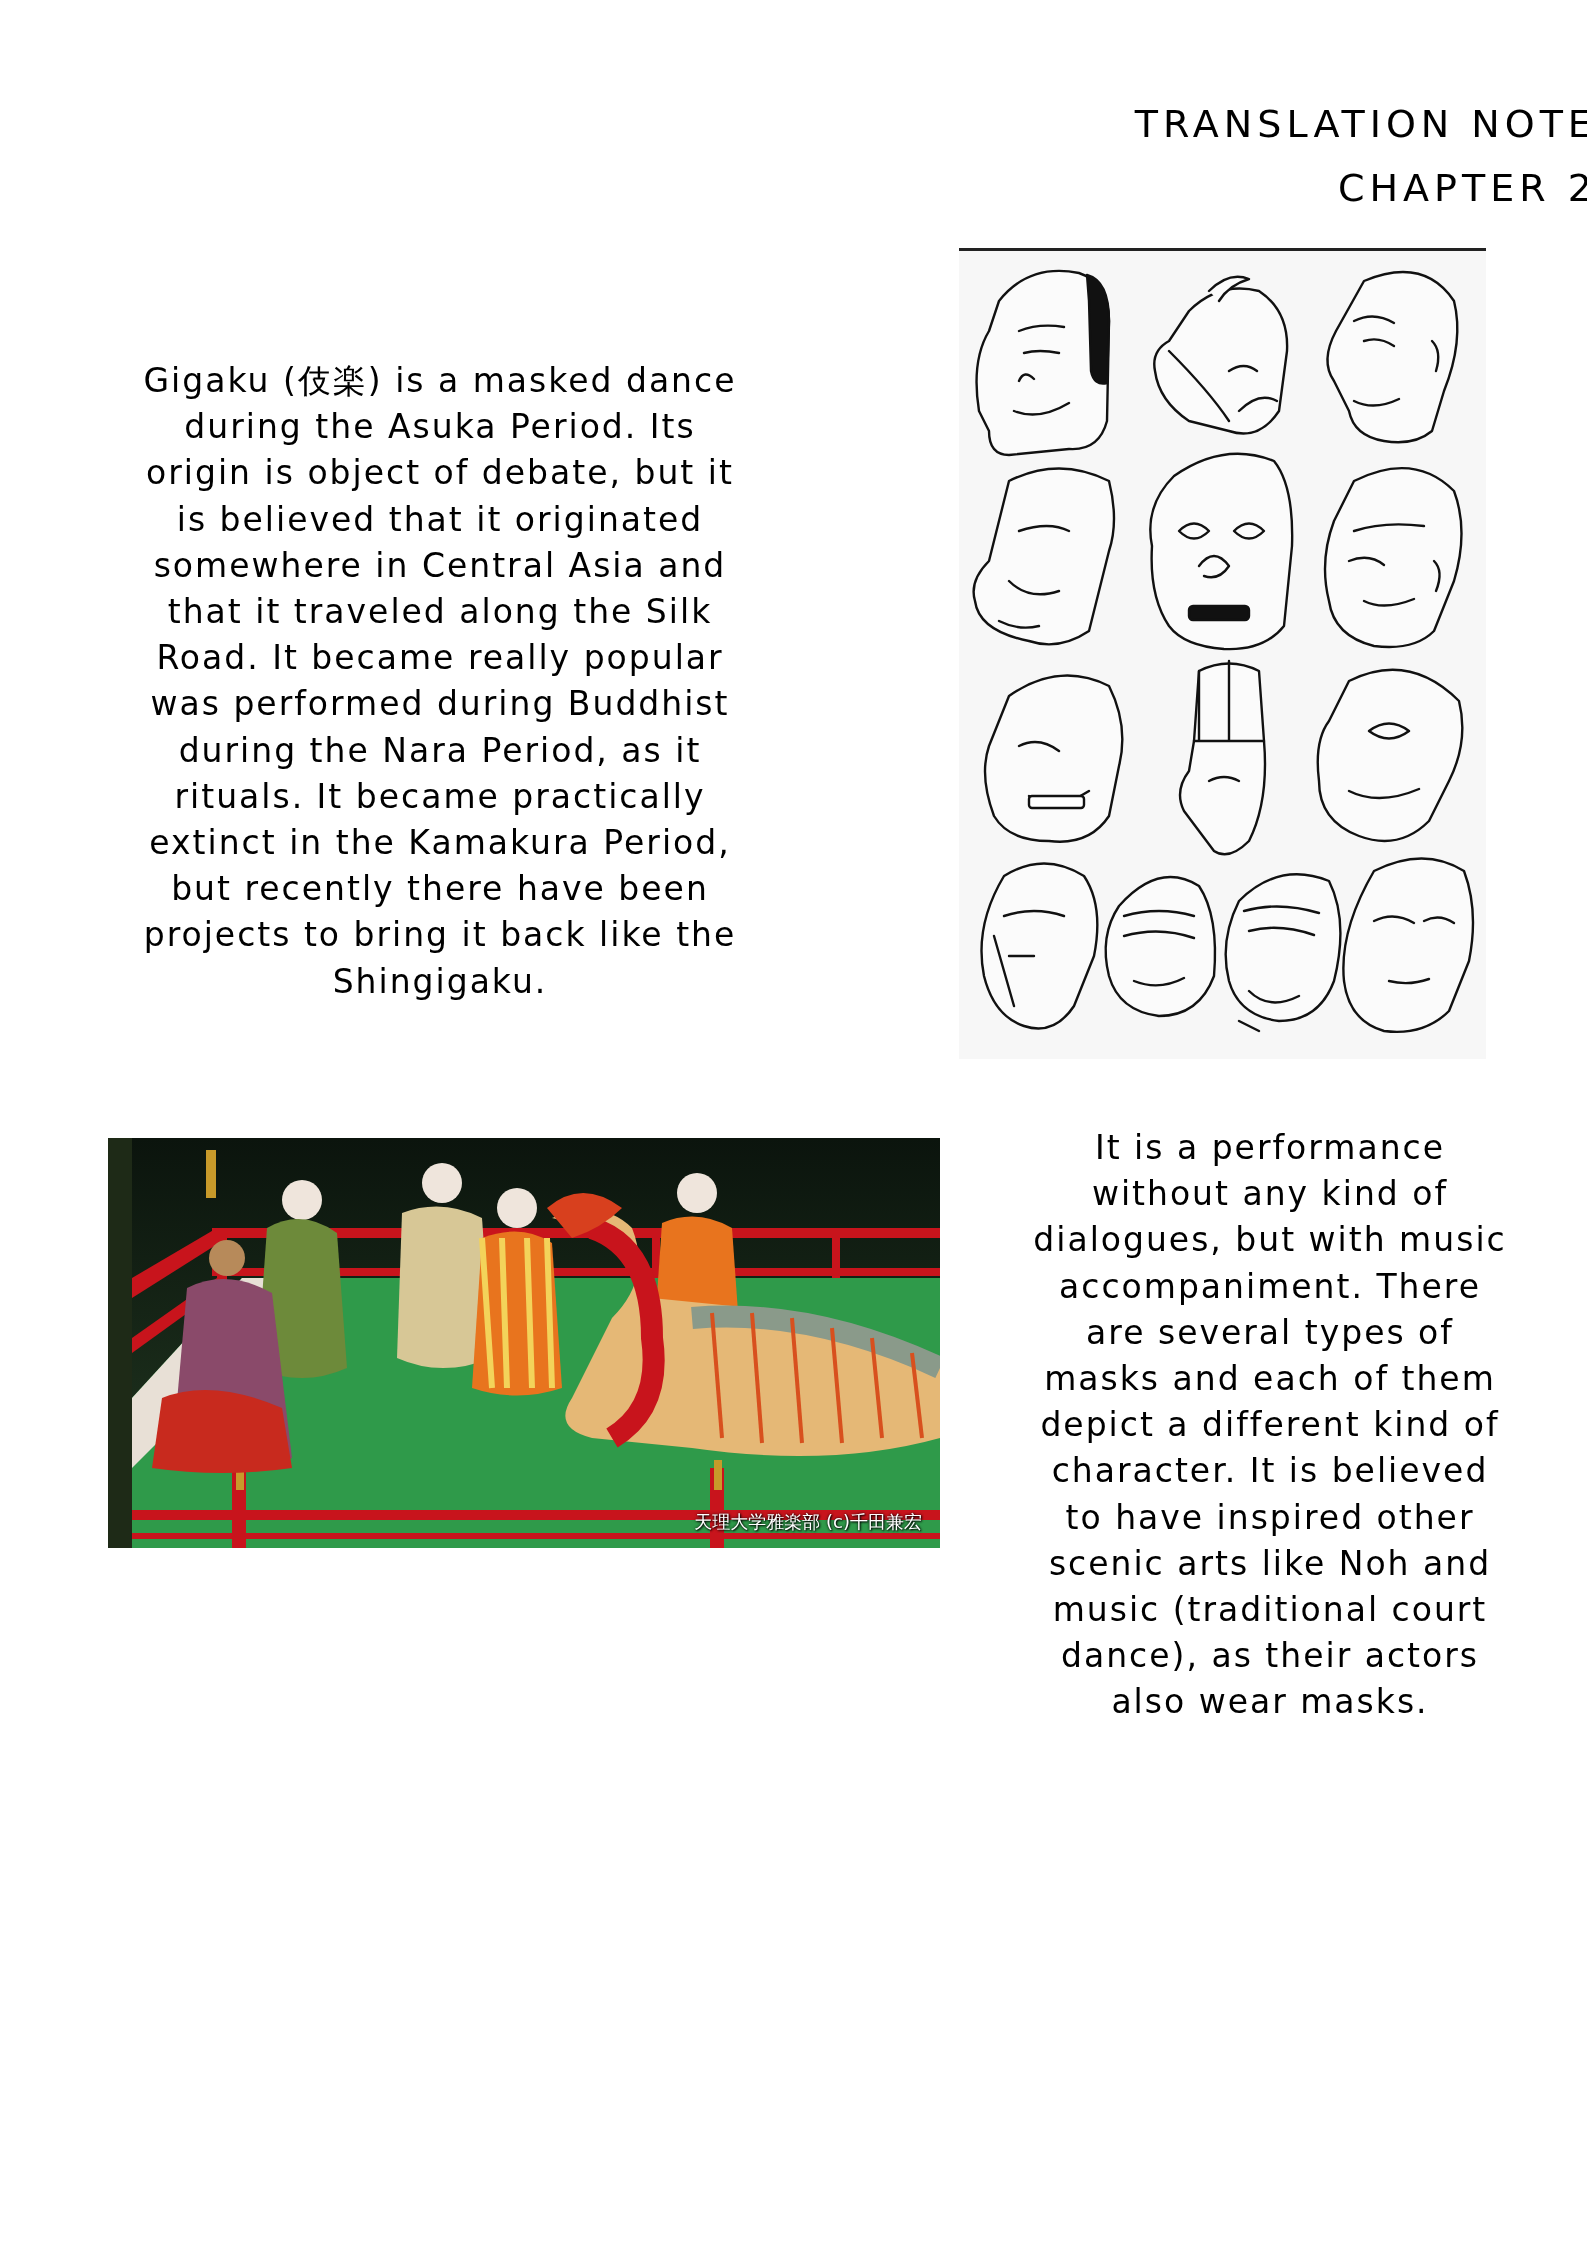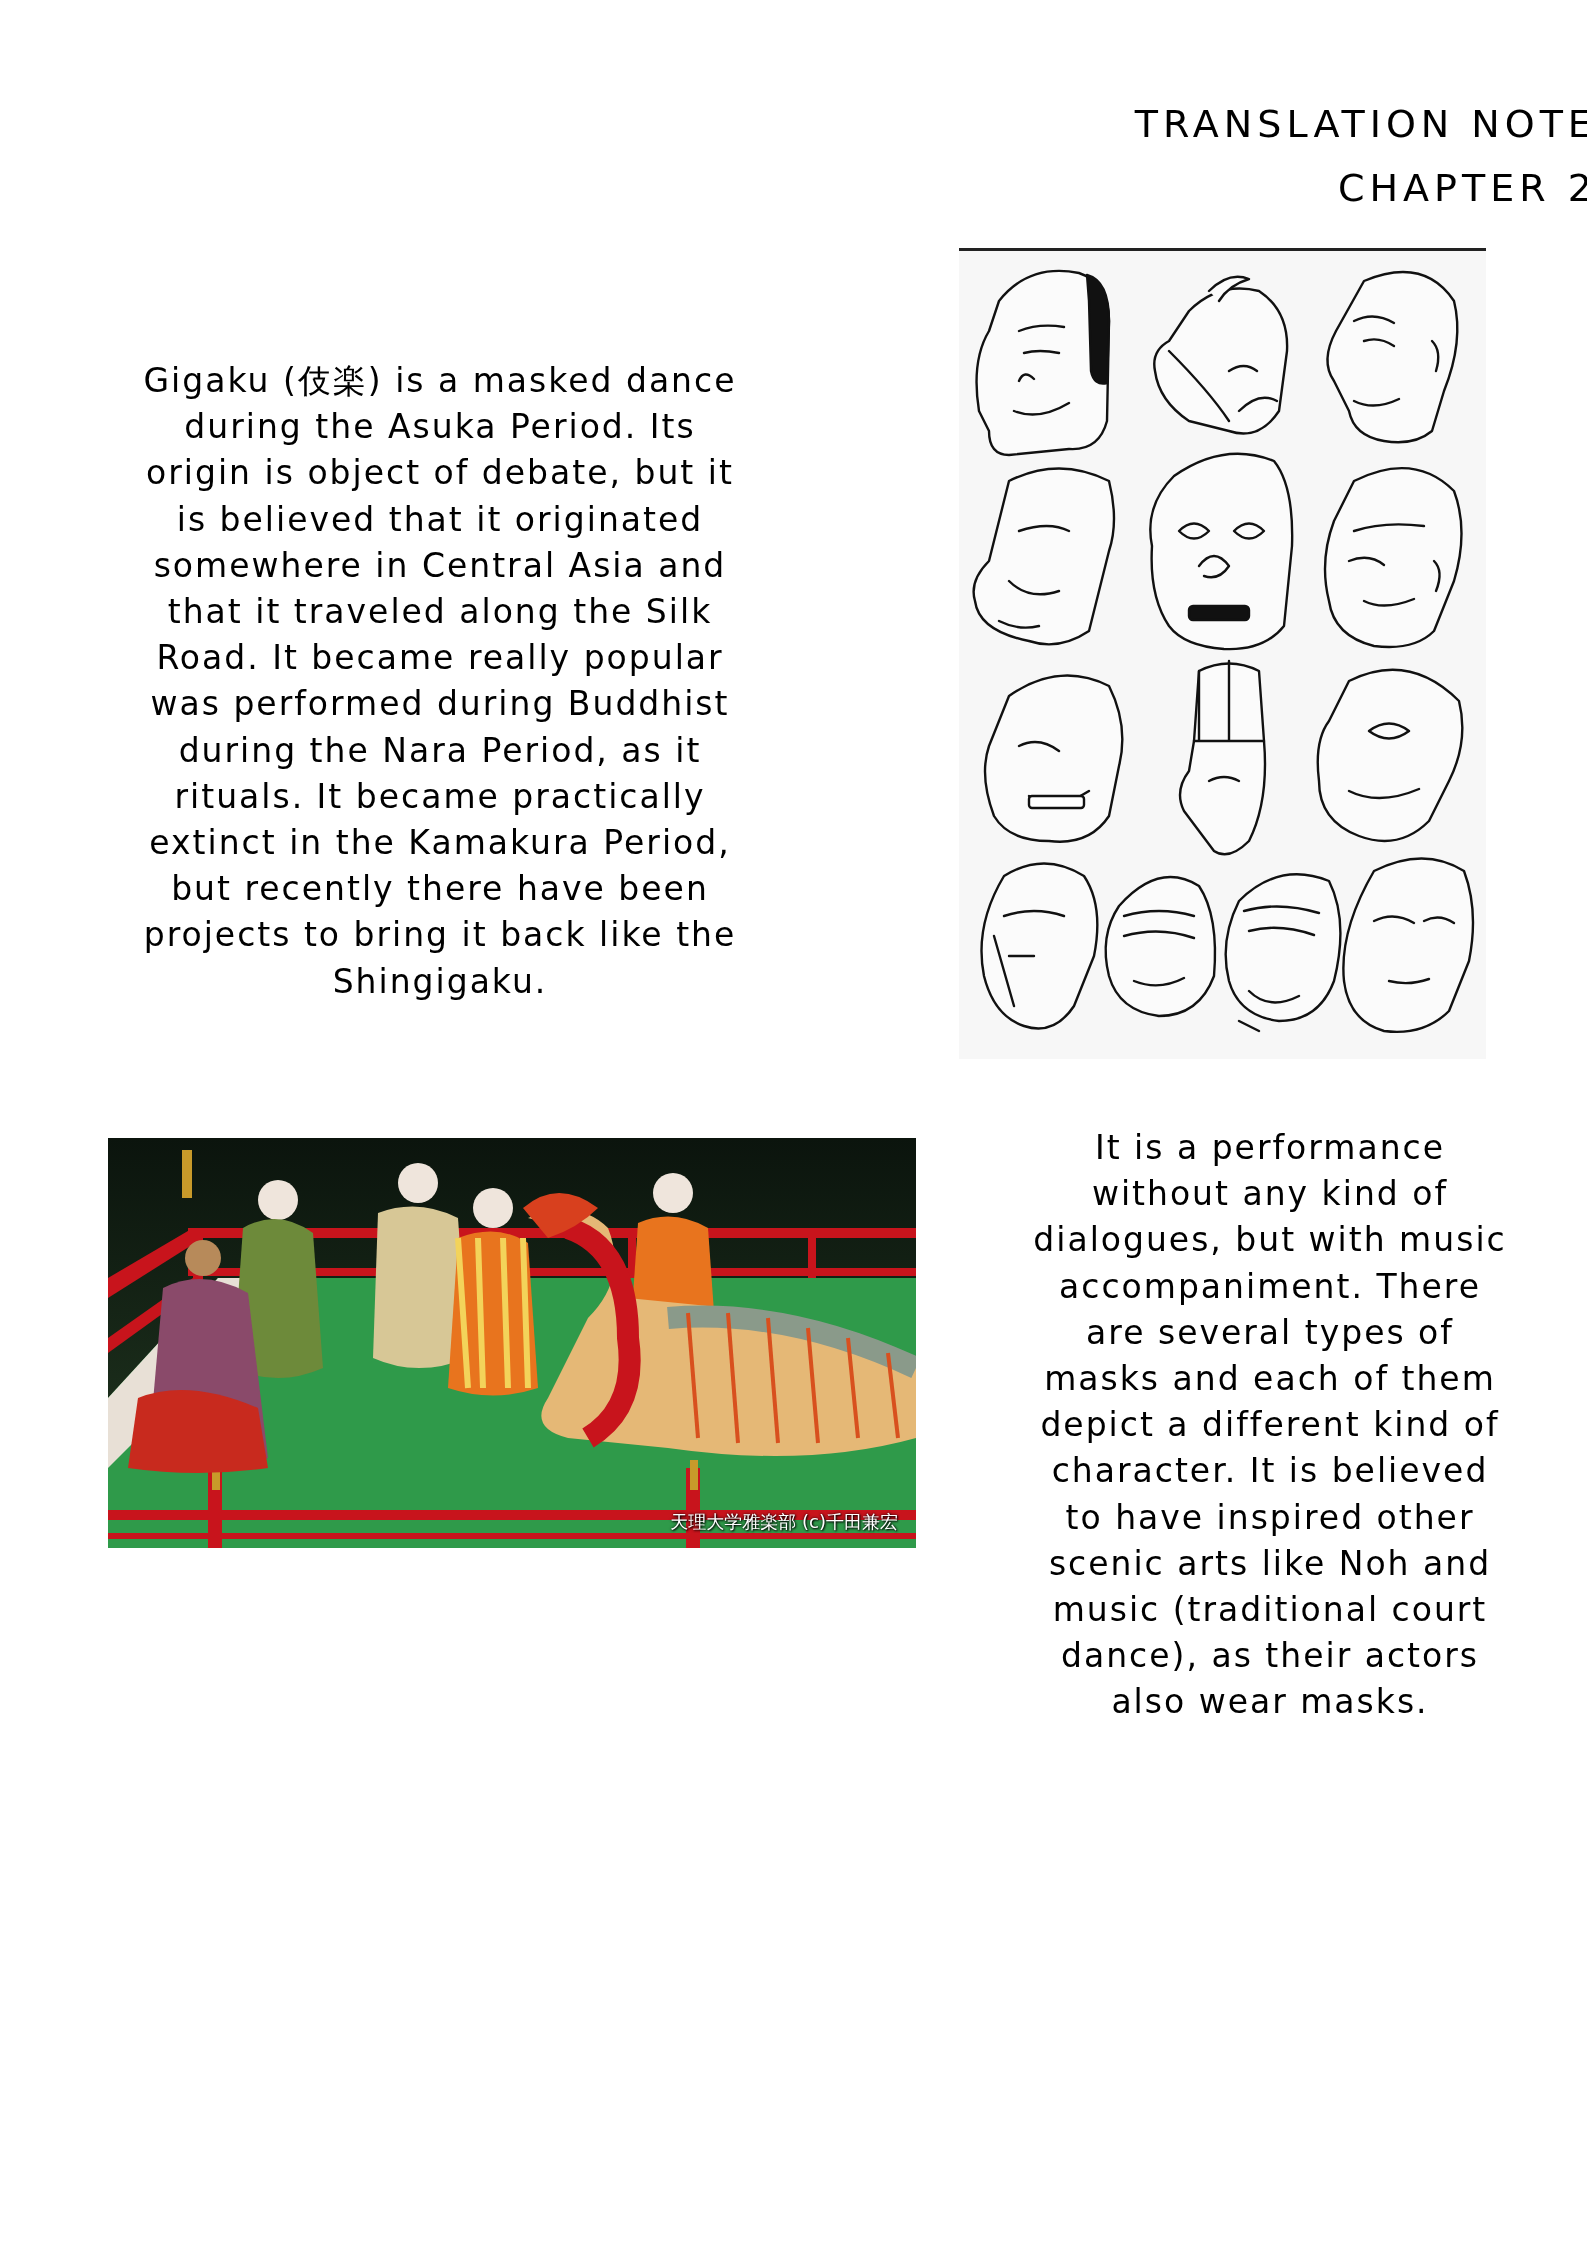--- a/index.html
+++ b/index.html
@@ -10,21 +10,21 @@
     .title div { white-space:nowrap; }
     .text-block { position:absolute; text-align:center; font-size:33px; line-height:46.2px;
                   letter-spacing:2px; }
     .text-block .line { display:block; white-space:nowrap; }
     #left-text { left:100px; width:680px; top:358px; }
     #right-text { left:990px; width:560px; top:1125px; }
 
     .masks-figure { position:absolute; left:959px; top:248px; width:527px; height:808px;
                     background:#f7f7f7; border-top:3px solid #222; overflow:hidden; }
     .photo-figure { position:absolute; left:108px; top:1138px; width:808px; height:410px;
-                    overflow:hidden; background:#1e2a17; }
+                    overflow:hidden; background:#1e2a17;padding-left:24px; }
     .photo-caption { position:absolute; right:18px; bottom:14px; color:#fff; font-size:18px;
                      text-shadow:0 0 3px #000, 1px 1px 2px #000; white-space:nowrap; }
   </style>
 </head>
 <body>
 
 <div class="title">
   <div>TRANSLATION NOTES</div>
   <div>CHAPTER 23</div>
 </div>

